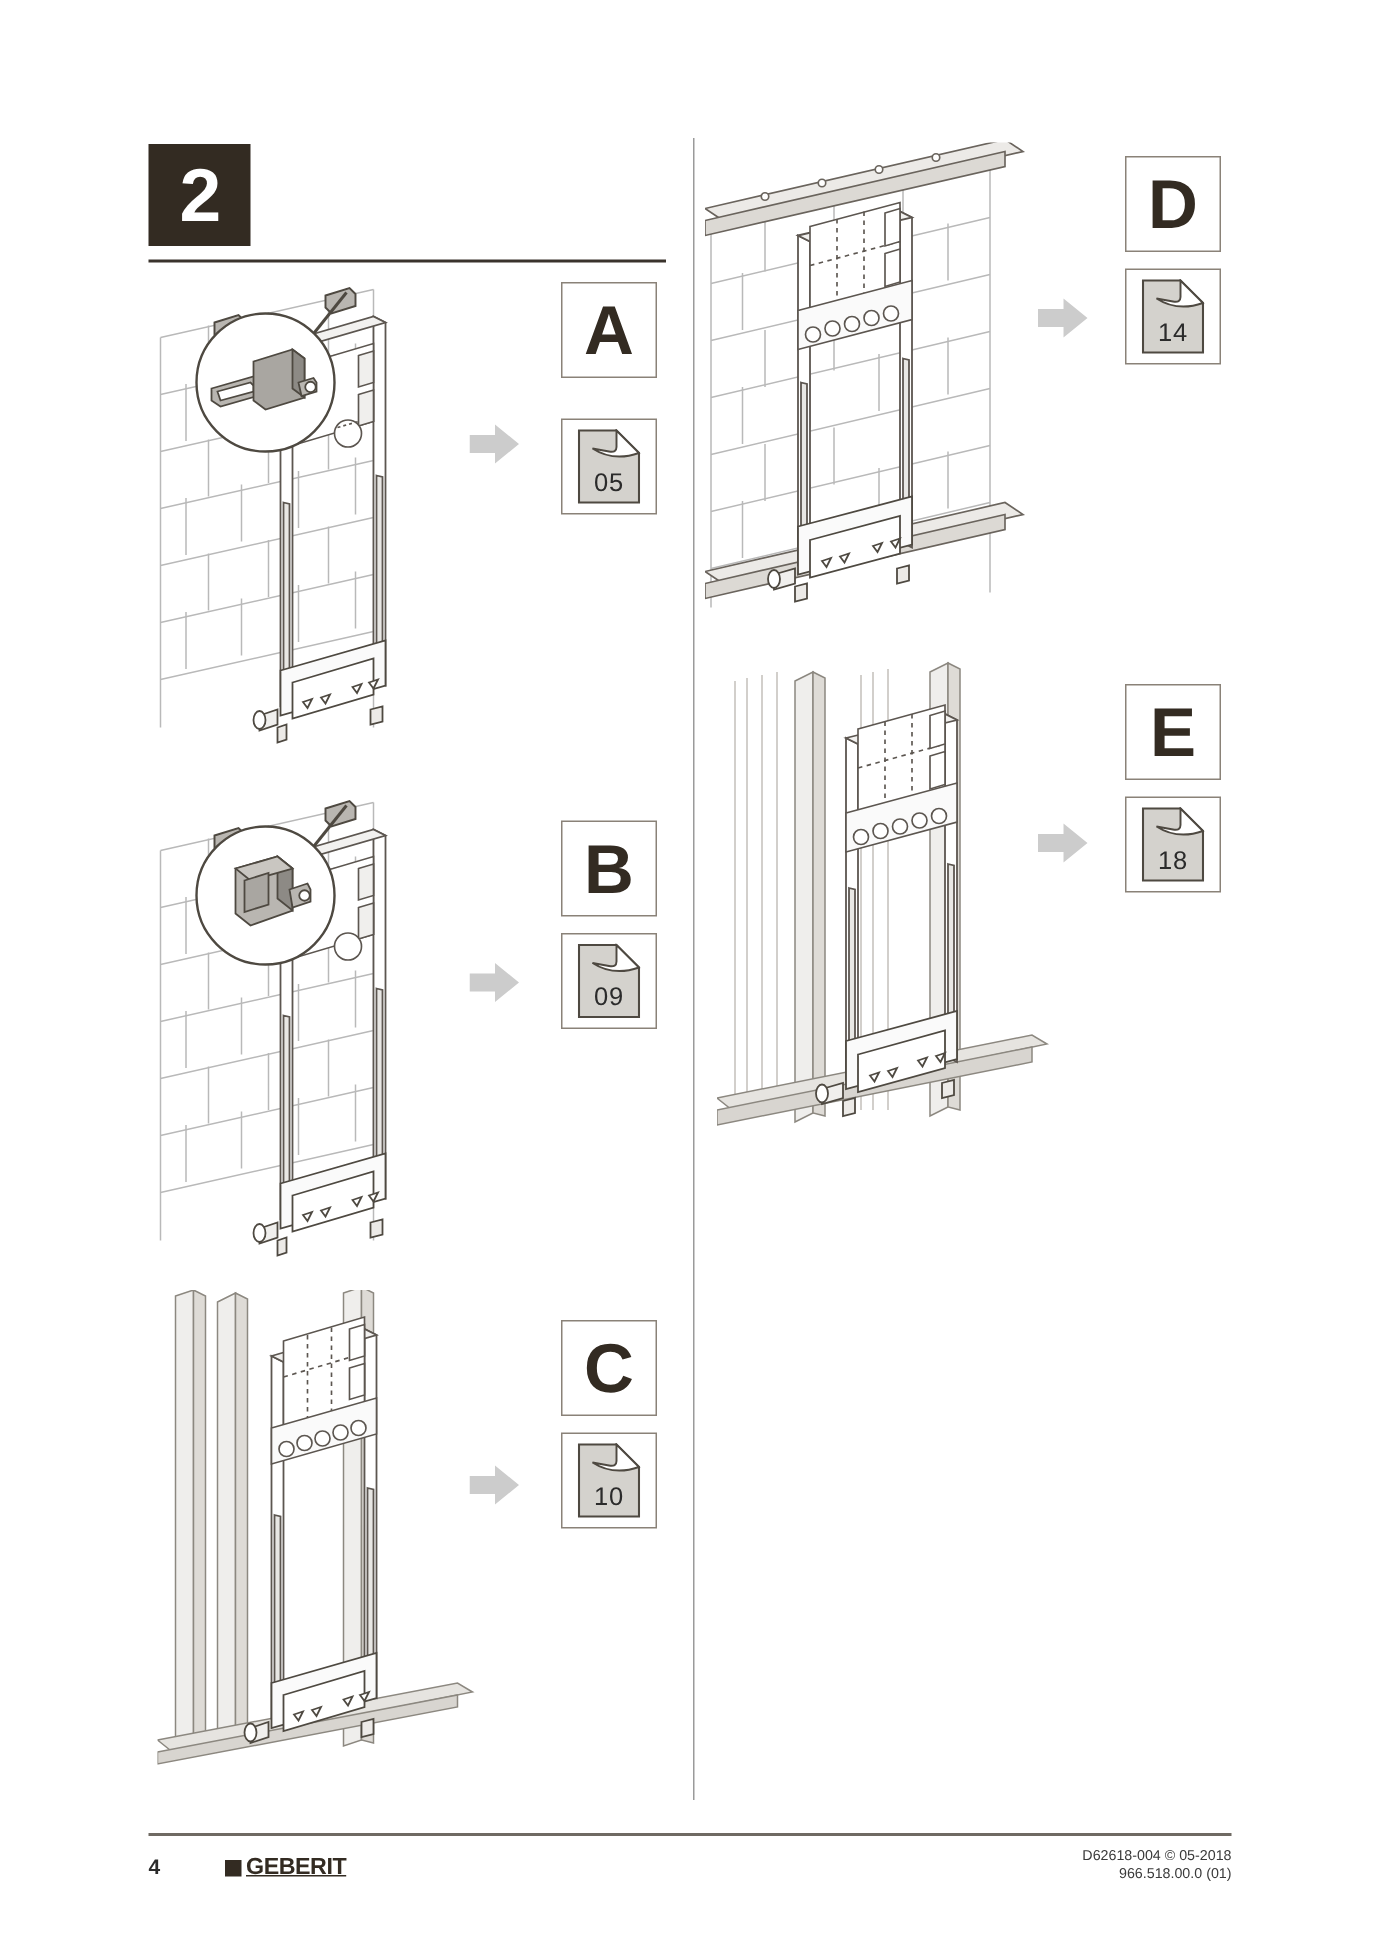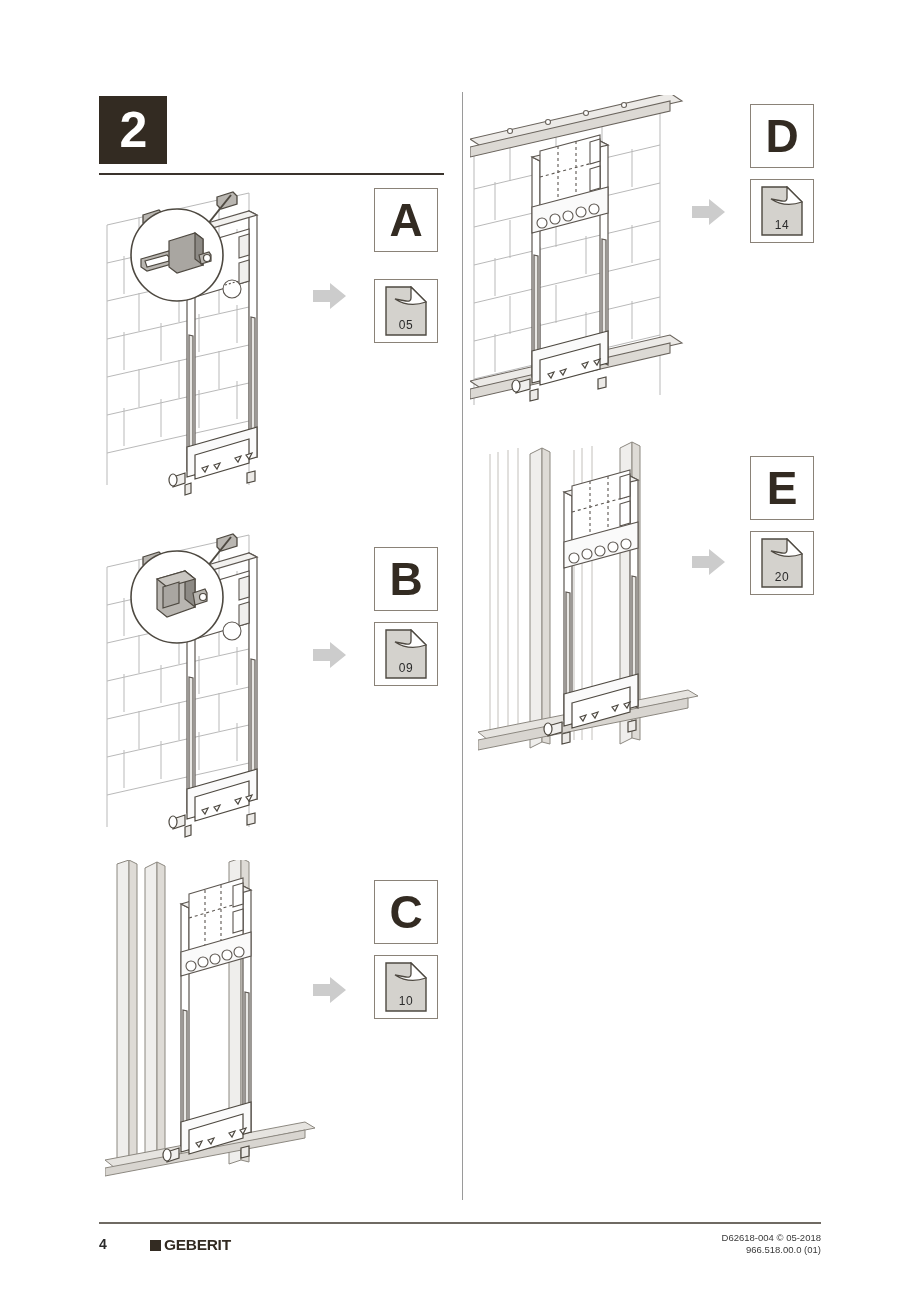--- a/index.html
+++ b/index.html
@@ -110,21 +110,21 @@
     width: 42px;
     height: 50px;
   }
   .page-icon svg { display: block; }
   .page-icon .pagenum {
     position: absolute;
     left: 0;
     bottom: 4px;
     width: 100%;
     text-align: center;
-    font-size: 12px;
+    font-size: 17px;
     font-weight: normal;
     color: #2b2b2b;
     letter-spacing: 0.5px;
   }
 
   
   .footer-rule {
     position: absolute;
     left: 99px;
     top: 1222px;
@@ -140,20 +140,21 @@
     font-weight: bold;
     color: #2b2b2b;
   }
   .footer-logo {
     position: absolute;
     left: 150px;
     top: 1236px;
     display: flex;
     align-items: center;
     gap: 3px;
+    text-decoration: underline;
   }
   .footer-logo .mark {
     width: 11px;
     height: 11px;
     background: #332b22;
     display: inline-block;
   }
   .footer-logo .wordmark {
     font-size: 15.5px;
     font-weight: bold;
@@ -524,21 +525,21 @@
   </div>
   <div class="letter-box" style="left:750px; top:456px;">
     <span class="letter">E</span>
   </div>
   <div class="page-box" style="left:750px; top:531px;">
     <div class="page-icon">
       <svg width="42" height="50" viewBox="0 0 42 50">
         <path d="M1 1 L26 1 L41 16 L41 49 L1 49 Z" fill="#d4d2cd" stroke="#4e4941" stroke-width="1.4"></path>
         <path d="M26 1 L26 12 Q26 16 21 15 L10 13 Q24 22 41 16 Z" fill="#ffffff" stroke="#4e4941" stroke-width="1.3"></path>
       </svg>
-      <span class="pagenum">20</span>
+      <span class="pagenum">18</span>
     </div>
   </div>
 
   <div class="footer-rule"></div>
   <div class="footer-pageno">4</div>
   <div class="footer-logo">
     <span class="mark"></span>
     <span class="wordmark">GEBERIT</span>
   </div>
   <div class="footer-codes">

